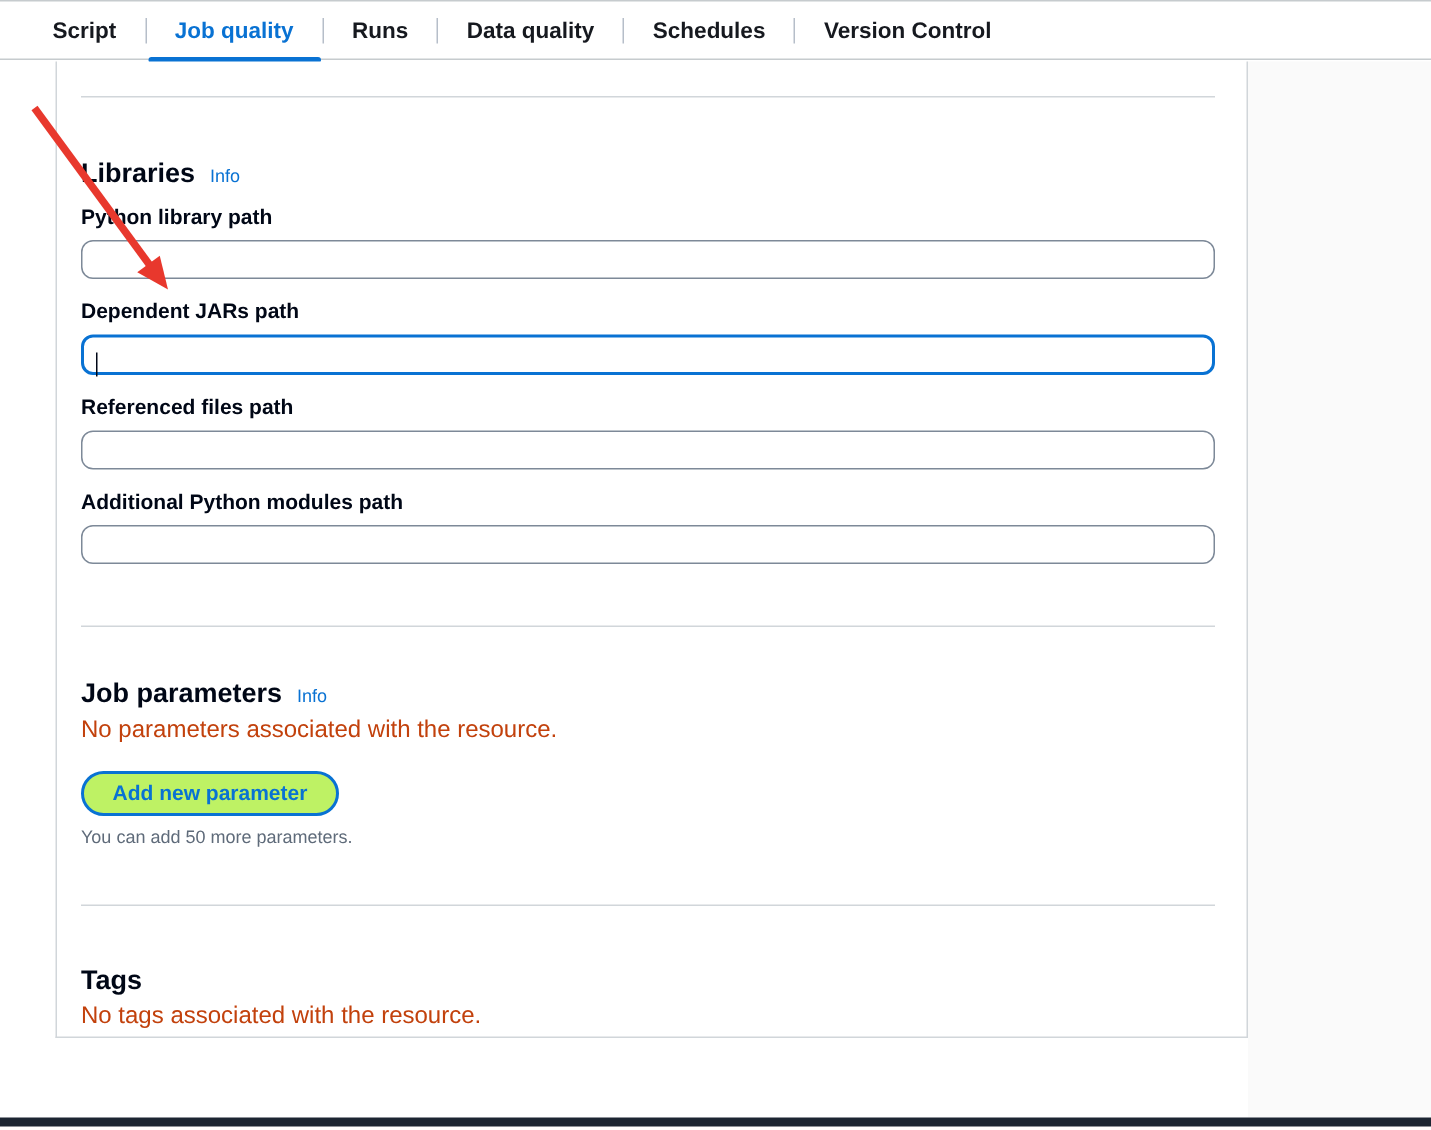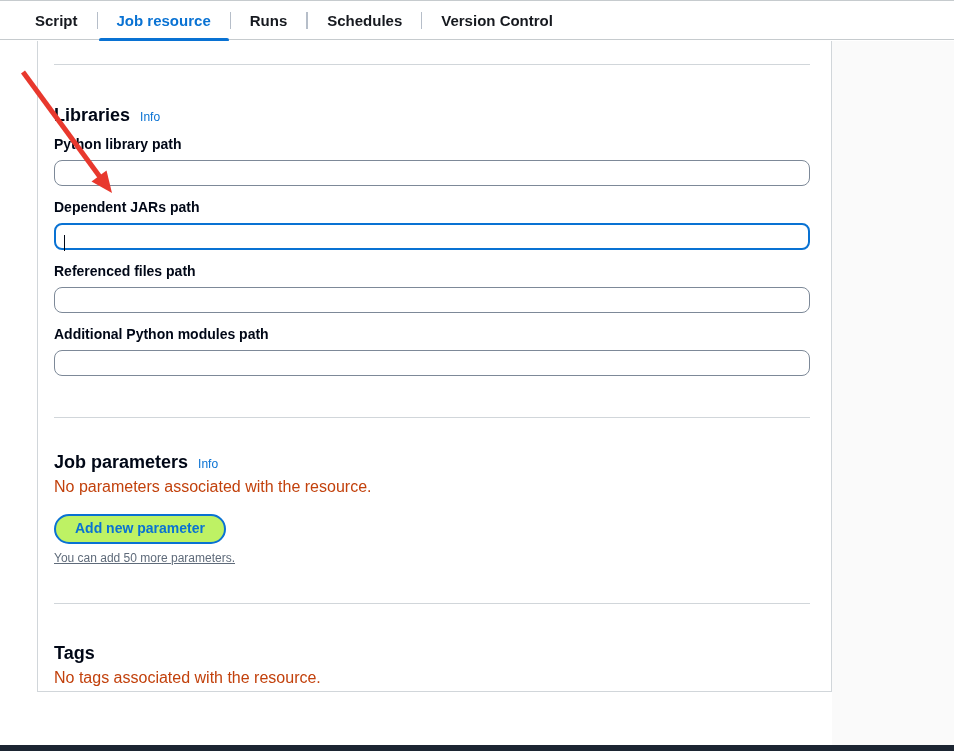--- a/index.html
+++ b/index.html
@@ -118,39 +118,40 @@
     margin-top: 20px;
     background: #bef264;
     border: 2px solid #0972d3; border-radius: 16px;
     color: #0972d3; font-weight: bold; font-size: 14px;
     font-family: "Liberation Sans", sans-serif;
     padding: 4px 19px 5px 19px;
     cursor: pointer; line-height: 17px;
   }
   .constraint-text {
     margin-top: 7px;
-    font-size: 12px; color: #5f6b7a; text-decoration: underline;
+    font-size: 12px; color: #5f6b7a;
   }
 
   
   .arrow-overlay {
     position: absolute; left: 0; top: 0; width: 954px; height: 753px;
     pointer-events: none; z-index: 50;
   }
 </style>
 </head>
 <body>
 
 <nav class="tabbar">
   <div class="tab">Script</div>
   <span class="tab-sep"></span>
-  <div class="tab active">Job resource</div>
+  <div class="tab active">Job quality</div>
   <span class="tab-sep"></span>
   <div class="tab">Runs</div>
   <span class="tab-sep"></span>
+  <div class="tab">Data quality</div>
   <span class="tab-sep"></span>
   <div class="tab">Schedules</div>
   <span class="tab-sep"></span>
   <div class="tab">Version Control</div>
 </nav>
 
 <div class="right-strip"></div>
 
 <main class="panel">
   <hr class="divider top">

